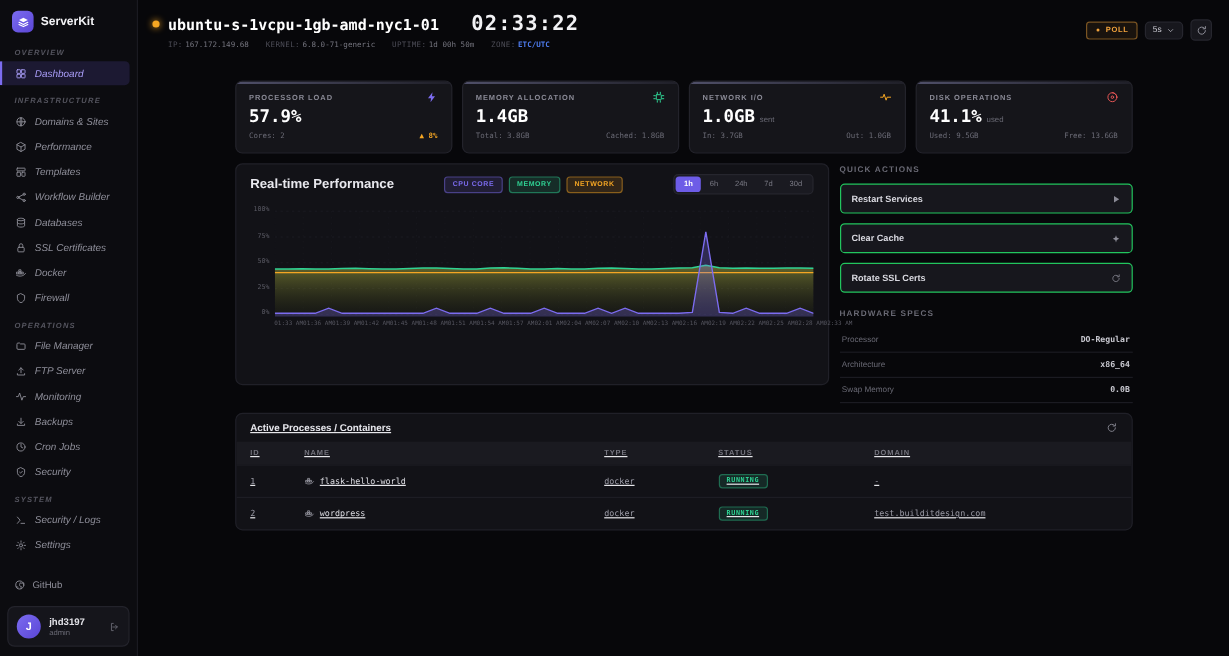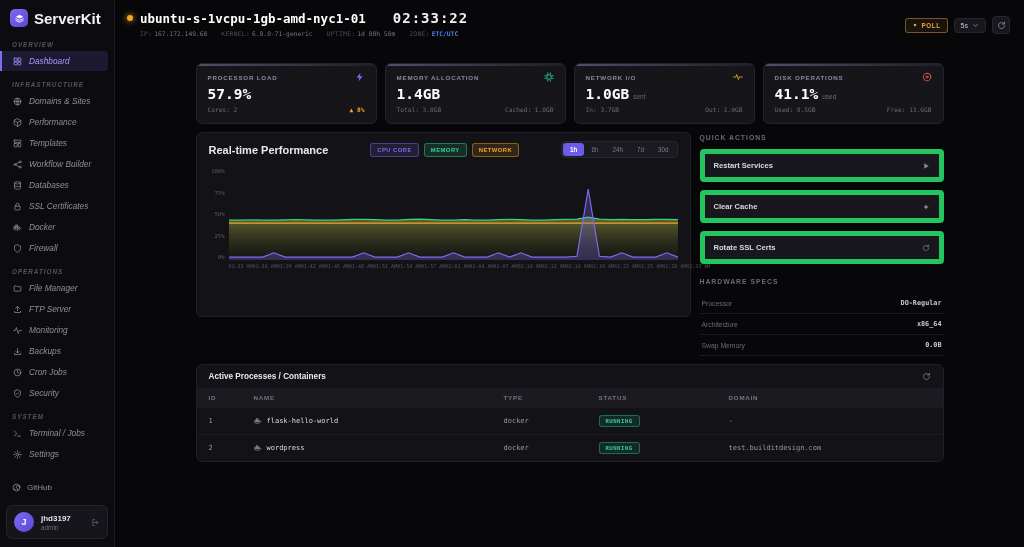--- a/index.html
+++ b/index.html
@@ -5,41 +5,41 @@
   * { margin:0; padding:0; box-sizing:border-box; }
   html,body { width:1024px; height:547px; overflow:hidden; }
   body { background:#07070a; color:#e6e6ea; font-family:"Liberation Sans", sans-serif; }
   .mono { font-family:"DejaVu Sans Mono", monospace; }
   .app { display:flex; height:100%; }
 
   
   .sidebar { width:115px; background:#0c0c10; border-right:1px solid #1a1a21; display:flex; flex-direction:column; }
   .logo-row { display:flex; align-items:center; gap:6px; padding:9px 10px 4px; }
   .logo-mark { width:18px; height:18px; border-radius:5px; background:linear-gradient(135deg,#7b6cf0,#5b46d6); display:flex; align-items:center; justify-content:center; color:#fff; flex-shrink:0; }
-  .logo-text { font-size:15px; font-weight:bold; color:#f2f2f5; }
+  .logo-text { font-size:10px; font-weight:bold; color:#f2f2f5; }
   .nav { flex:1; overflow:hidden;font-style:italic; }
   .nav-section-label { font-size:6.3px; font-weight:bold; letter-spacing:1px; color:#55555f; margin:10px 0 3px 12px; text-transform:uppercase; }
   .nav-item { display:flex; align-items:center; gap:7px; padding:5px 6px 5px 11px; font-size:8.3px; color:#8e8e99; cursor:pointer; margin:0 6px 1px 0; border-left:2px solid transparent; border-radius:0 4px 4px 0; }
   .nav-item svg { flex-shrink:0; }
   .nav-item.active { background:rgba(109,92,231,.16); color:#a89cf6; border-left-color:#7c6cf0; }
   .sidebar-bottom { padding:6px 6px 8px; }
   .github-row { display:flex; align-items:flex-end; gap:6px; font-size:8px; color:#8e8e99; padding:5px 6px; margin-bottom:8px; cursor:pointer; }
   .user-chip { display:flex; align-items:center; gap:7px; background:#15151b; border:1px solid #23232b; border-radius:6px; padding:6px 7px; cursor:pointer; }
   .avatar { width:20px; height:20px; border-radius:50%; background:linear-gradient(135deg,#7b6cf0,#5b46d6); color:#fff; font-size:9px; font-weight:bold; display:flex; align-items:center; justify-content:center; flex-shrink:0; }
   .user-name { font-size:8px; font-weight:bold; color:#e0e0e6; }
   .user-role { font-size:6.4px; color:#6a6a75; margin-top:1px; }
   .logout { margin-left:auto; color:#6a6a75; display:flex; }
 
   
   .main { flex:1; padding-top:10px; }
   .topbar { display:flex; align-items:flex-start; padding:0 14px 0 12px; }
   .server-line { display:flex; align-items:center; gap:7px; }
   .status-dot { width:6px; height:6px; border-radius:50%; background:#f5a623; box-shadow:0 0 6px #f5a623; }
   .server-name { font-weight:bold; font-size:12.5px; color:#fff; }
-  .clock { font-weight:bold; font-size:14px; color:#f2f2f5; letter-spacing:1px; margin-left:20px; }
+  .clock { font-weight:bold; font-size:17px; color:#f2f2f5; letter-spacing:1px; margin-left:20px; }
   .meta-row { display:flex; gap:14px; font-size:6.3px; margin-top:4px; padding-left:13px; }
   .meta-label { color:#4d4d57; letter-spacing:.3px; }
   .meta-value { color:#75757f; margin-left:2px; }
   .meta-value.hl { color:#4f7df0; font-weight:bold; }
   .top-controls { margin-left:auto; display:flex; align-items:center; gap:6px; margin-top:6px; }
   .poll-badge { display:flex; align-items:center; gap:3px; font-size:6.3px; font-weight:bold; letter-spacing:.6px; color:#f2a33c; border:1px solid rgba(242,163,60,.45); background:rgba(242,163,60,.08); padding:3px 6px; border-radius:3px; }
   .interval-select { display:flex; align-items:center; gap:4px; font-size:7px; color:#c9c9d1; background:#17171d; border:1px solid #26262e; border-radius:4px; padding:3px 6px; cursor:pointer; }
   .icon-btn { width:18px; height:18px; display:flex; align-items:center; justify-content:center; background:#17171d; border:1px solid #26262e; border-radius:4px; color:#9a9aa4; cursor:pointer; }
 
   
@@ -65,29 +65,29 @@
   .range-btn { font-size:6.3px; color:#7a7a85; padding:3px 7px; border-radius:3px; cursor:pointer; }
   .range-btn.active { background:#6d5ce7; color:#fff; font-weight:bold; }
   .chart-body { display:flex; margin-top:10px; }
   .y-labels { width:20px; height:92px; display:flex; flex-direction:column; justify-content:space-between; font-size:5.5px; color:#5a5a64; text-align:right; padding-right:4px; }
   .chart-svg { flex:1; height:92px; }
   .x-labels { display:flex; justify-content:space-between; margin-top:3px; padding-left:20px; font-size:5px; color:#55555f; }
   .x-labels span { white-space:nowrap; }
 
   .right-panel { flex:1; }
   .panel-heading { font-size:6.8px; font-weight:bold; letter-spacing:1px; color:#6a6a75; margin:2px 0 8px; }
-  .qa-btn { display:flex; align-items:center; justify-content:space-between; width:100%; background:#17171d; border:5px solid #22c55e; border-radius:4px; padding:7px 9px; margin-bottom:8px; color:#d8d8df; font-size:7.6px; font-weight:bold; cursor:pointer; font-family:"Liberation Sans",sans-serif; }
+  .qa-btn { display:flex; align-items:center; justify-content:space-between; width:100%; background:#17171d; border:1px solid #22c55e; border-radius:4px; padding:7px 9px; margin-bottom:8px; color:#d8d8df; font-size:7.6px; font-weight:bold; cursor:pointer; font-family:"Liberation Sans",sans-serif; }
   .qa-btn svg { color:#8a8a95; }
   .hw-section { margin-top:14px; }
   .hw-row { display:flex; justify-content:space-between; align-items:center; padding:6px 2px; border-bottom:1px solid #1b1b22; font-size:6.8px; }
   .hw-label { color:#6a6a75; }
   .hw-value { color:#c9c9d1; font-weight:bold; }
 
   
-  .table-panel { margin-top:8px; background:#121217; border:1px solid #202028; border-radius:6px; overflow:hidden; }
+  .table-panel { margin-top:8px; background:#121217; border:1px solid #202028; border-radius:6px; overflow:hidden;text-decoration:underline; }
   .table-head { display:flex; align-items:center; justify-content:space-between; padding:7px 12px; }
   .table-title { font-size:8.2px; font-weight:bold; color:#e8e8ee; }
   .thead { display:grid; grid-template-columns:45px 250px 95px 130px 1fr; background:#1a1a20; padding:6px 12px; font-size:6.2px; font-weight:bold; letter-spacing:.8px; color:#74747e; }
   .tr { display:grid; grid-template-columns:45px 250px 95px 130px 1fr; padding:7px 12px; border-top:1px solid #1d1d24; font-size:7px; color:#9a9aa5; align-items:center; }
   .cell-name { display:flex; align-items:center; gap:5px; color:#dcdce2; }
   .badge { display:inline-block; font-size:5.6px; font-weight:bold; letter-spacing:.5px; padding:2px 6px; border-radius:3px; justify-self:start; }
 </style>
 </head>
 <body>
 
@@ -213,21 +213,21 @@
             <path d="M12 2l8 4v6c0 5-3.5 8.5-8 10-4.5-1.5-8-5-8-10V6z"></path>
             <path d="M9 12l2 2 4-4"></path>
           </svg>
           <span>Security</span>
         </div>
         <div class="nav-section-label">SYSTEM</div>
         <div class="nav-item">
           <svg viewBox="0 0 24 24" width="9" height="9" fill="none" stroke="currentColor" stroke-width="2" stroke-linecap="round" stroke-linejoin="round">
             <path d="M4 5l6 7-6 7M12 19h8"></path>
           </svg>
-          <span>Terminal / Jobs</span>
+          <span>Security / Logs</span>
         </div>
         <div class="nav-item">
           <svg viewBox="0 0 24 24" width="9" height="9" fill="none" stroke="currentColor" stroke-width="2" stroke-linecap="round" stroke-linejoin="round">
             <circle cx="12" cy="12" r="3.5"></circle>
             <path d="M12 2v3M12 19v3M2 12h3M19 12h3M4.9 4.9l2.1 2.1M17 17l2.1 2.1M19.1 4.9L17 7M7 17l-2.1 2.1"></path>
           </svg>
           <span>Settings</span>
         </div>
       </nav>
     <div class="sidebar-bottom">

